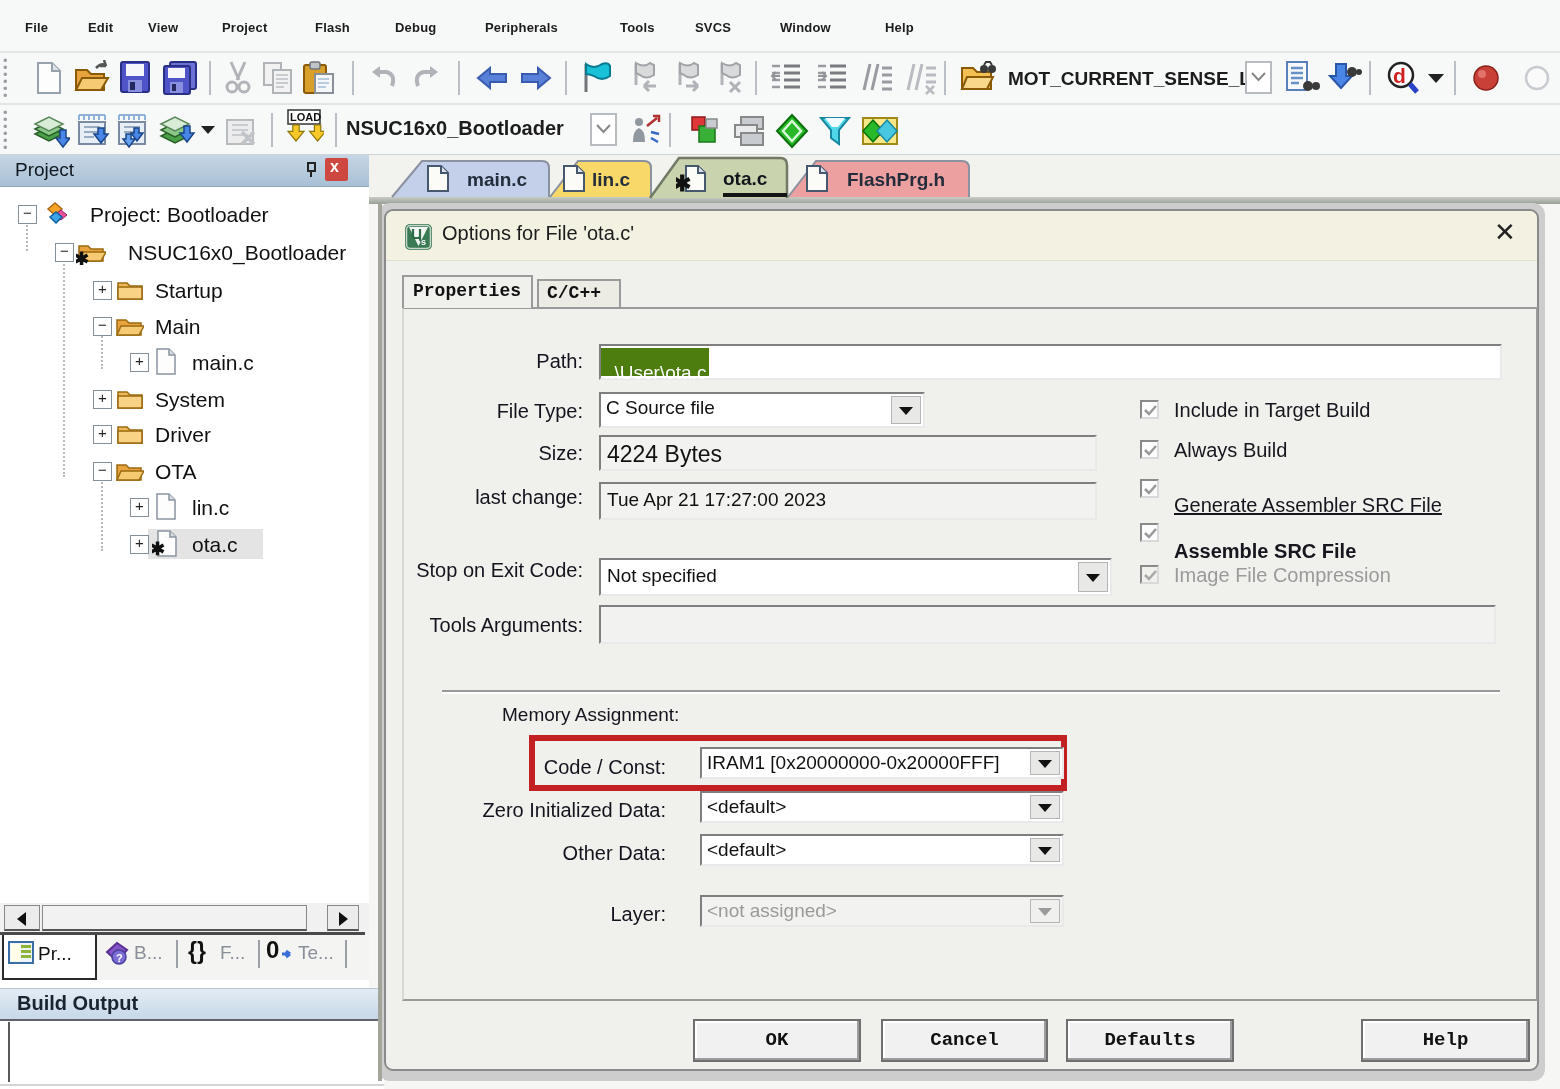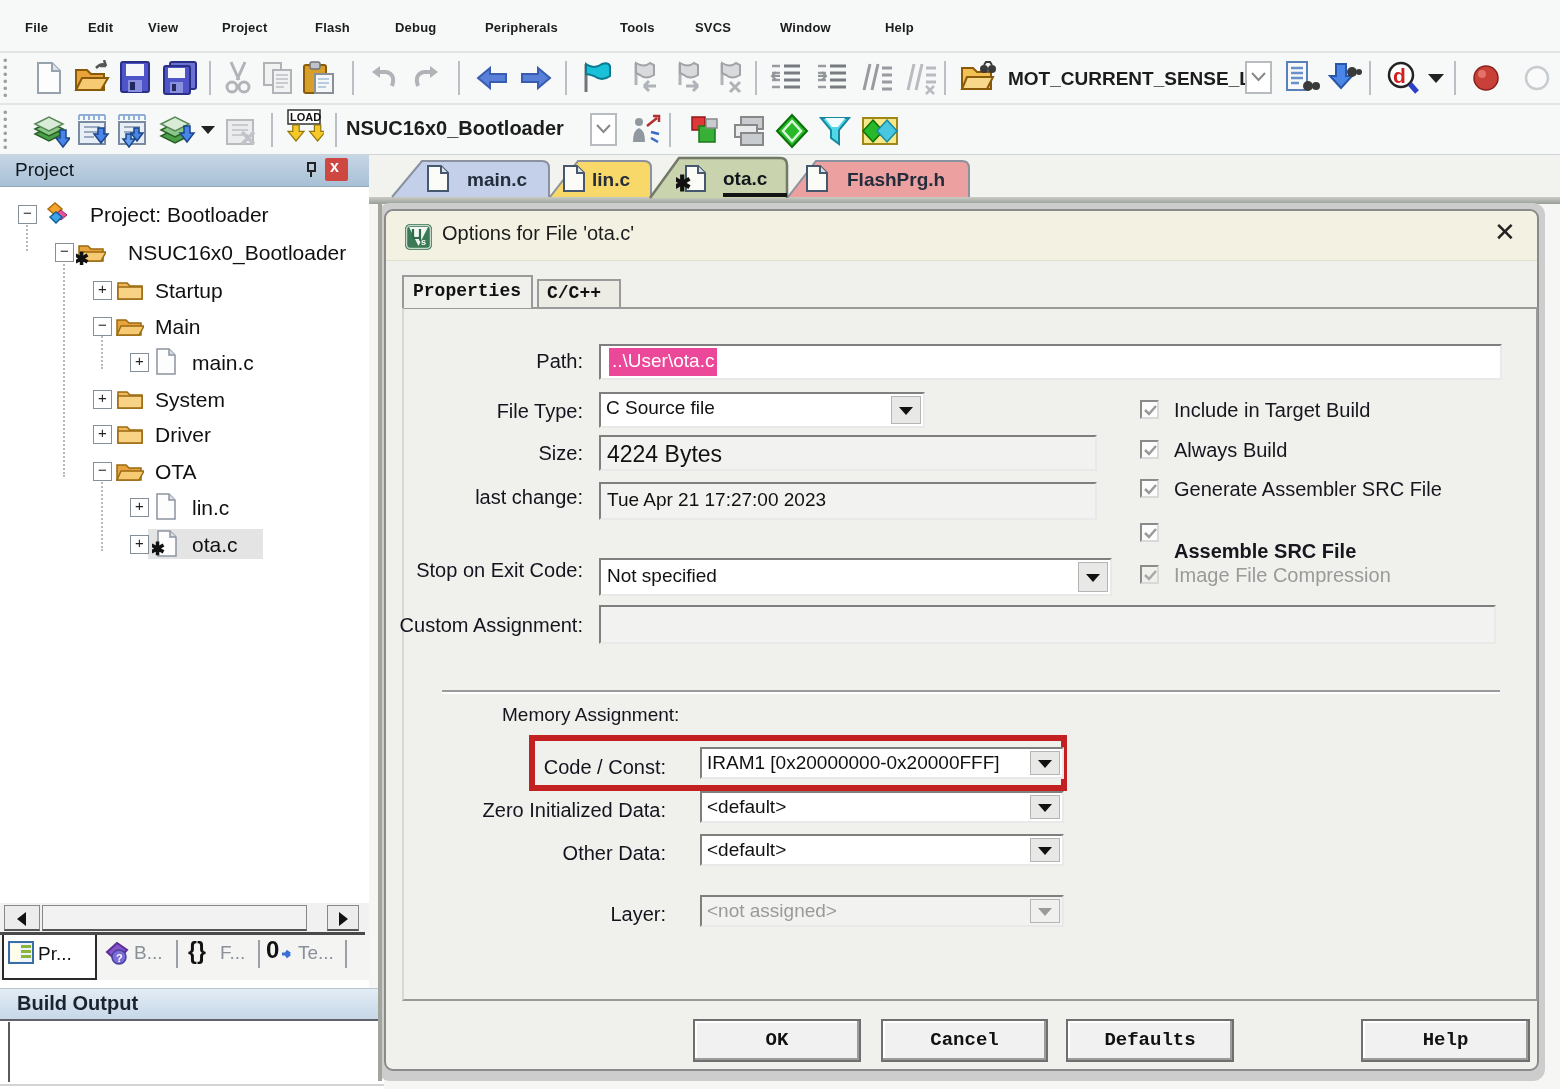--- a/index.html
+++ b/index.html
@@ -514,21 +514,21 @@
               border:2px solid #9a9a9a;border-bottom:none;box-sizing:border-box;">
     <span class="mono" style="position:absolute;left:8px;top:2px;font-size:18px;font-weight:700;color:#111;">C/C++</span>
   </div>
   <div style="position:absolute;left:16px;top:96px;width:1136px;height:694px;
               border-top:2px solid #9a9a9a;border-left:2px solid #d8d8d2;border-right:2px solid #9a9a9a;border-bottom:2px solid #9a9a9a;
               box-sizing:border-box;"></div>
   <div id="fields">
 
     <span class="dlabel" style="right:954px;top:139px;">Path:</span>
     <div class="sunken" style="left:213px;top:133px;width:903px;height:36px;">
-      <span style="position:absolute;left:8px;top:2px;bottom:2px;background:#ec4899;color:#fff;font-size:19px;padding:2px 3px 0 3px;">..\User\ota.c</span>
+      <span style="position:absolute;left:0;top:2px;bottom:2px;background:#4d7c0f;color:#fff;font-size:19px;padding:14px 3px 0 3px;">..\User\ota.c</span>
     </div>
 
     <span class="dlabel" style="right:954px;top:189px;">File Type:</span>
     <div class="sunken" style="left:213px;top:181px;width:326px;height:36px;">
       <span style="position:absolute;left:5px;top:3px;font-size:19px;color:#111;">C Source file</span>
       <div class="combo-btn">
           <div class="darr"></div>
         </div>
     </div>
 
@@ -543,41 +543,41 @@
     </div>
 
     <span class="dlabel" style="right:954px;top:348px;">Stop on Exit Code:</span>
     <div class="sunken" style="left:213px;top:347px;width:513px;height:38px;">
       <span style="position:absolute;left:6px;top:5px;font-size:19px;color:#111;">Not specified</span>
       <div class="combo-btn">
           <div class="darr"></div>
         </div>
     </div>
 
-    <span class="dlabel" style="right:954px;top:403px;">Custom Assignment:</span>
+    <span class="dlabel" style="right:954px;top:403px;">Tools Arguments:</span>
     <div class="sunken ro" style="left:213px;top:394px;width:897px;height:39px;"></div>
 
     <div class="cb" style="left:754px;top:189px;">
         <svg width="15" height="15" viewBox="0 0 15 15">
           <path d="M2 7 l4 4 l7 -8" stroke="#9a9a9a" stroke-width="2.5" fill="none"></path>
         </svg>
       </div>
     <span class="cblbl" style="left:788px;top:188px;">Include in Target Build</span>
     <div class="cb" style="left:754px;top:229px;">
         <svg width="15" height="15" viewBox="0 0 15 15">
           <path d="M2 7 l4 4 l7 -8" stroke="#9a9a9a" stroke-width="2.5" fill="none"></path>
         </svg>
       </div>
     <span class="cblbl" style="left:788px;top:228px;">Always Build</span>
     <div class="cb" style="left:754px;top:268px;">
         <svg width="15" height="15" viewBox="0 0 15 15">
           <path d="M2 7 l4 4 l7 -8" stroke="#9a9a9a" stroke-width="2.5" fill="none"></path>
         </svg>
       </div>
-    <span class="cblbl" style="left:788px;top:267px;">Generate Assembler SRC File</span>
+    <span class="cblbl" style="left:788px;top:283px;text-decoration:underline;">Generate Assembler SRC File</span>
     <div class="cb" style="left:754px;top:312px;">
         <svg width="15" height="15" viewBox="0 0 15 15">
           <path d="M2 7 l4 4 l7 -8" stroke="#9a9a9a" stroke-width="2.5" fill="none"></path>
         </svg>
       </div>
     <span class="cblbl" style="left:788px;top:329px;font-weight:bold;">Assemble SRC File</span>
     <div class="cb" style="left:754px;top:354px;background:#f0f0ec;">
         <svg width="15" height="15" viewBox="0 0 15 15">
           <path d="M2 7 l4 4 l7 -8" stroke="#a8a8a8" stroke-width="2.5" fill="none"></path>
         </svg>

